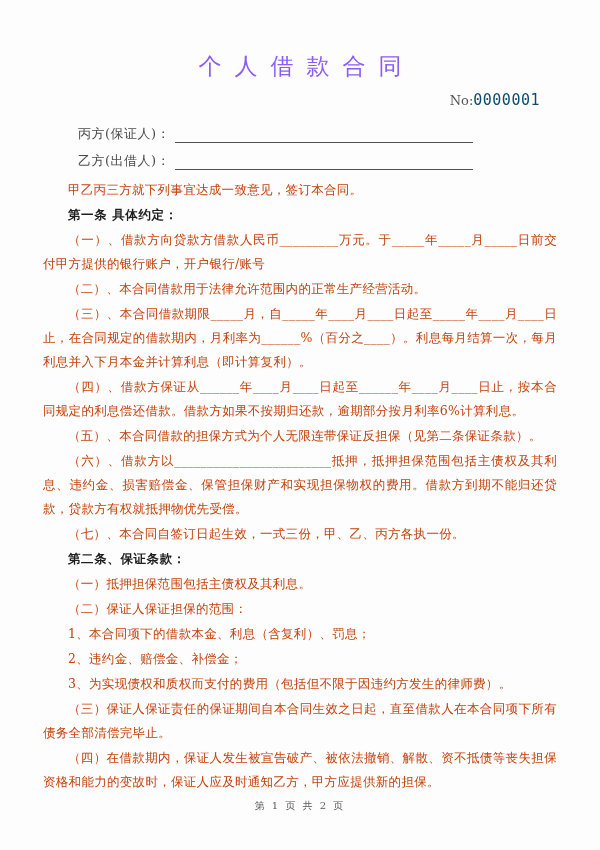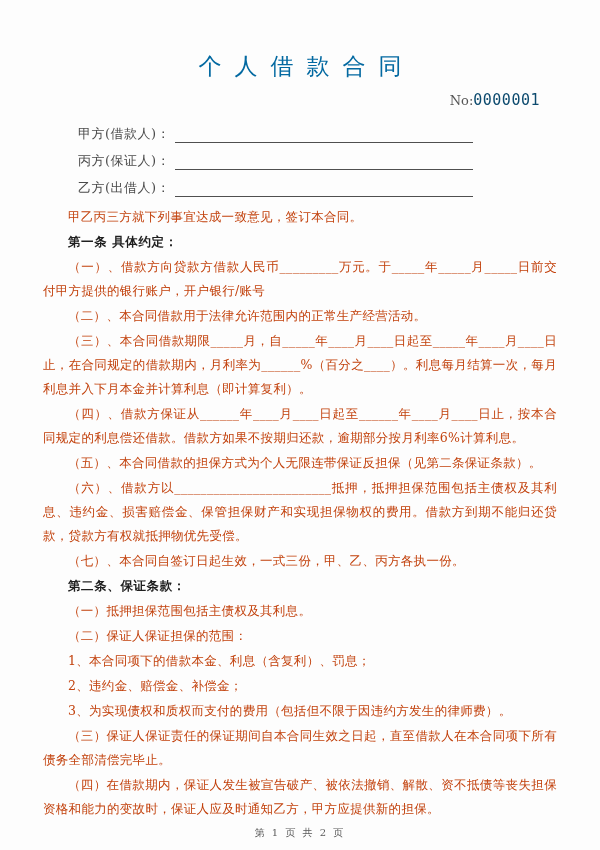--- a/index.html
+++ b/index.html
@@ -12,21 +12,21 @@
     color:#454545;
     box-sizing:border-box;
     padding:46px 43px 0 43px;
     overflow:hidden;
   }
   .title {
     text-align:center;
     font-size:23px;
     letter-spacing:13px;
     text-indent:13px;
-    color:#0369a1;
+    color:#8b5cf6;
     font-weight:500;
     margin:4px 0 0 0;
     line-height:32px;
     white-space:nowrap;
   }
   .no-line {
     text-align:right;
     padding-right:17px;
     font-size:13px;
     color:#555;
@@ -83,24 +83,20 @@
 <div class="page">
 
   <div class="title">个人借款合同</div>
 
   <div class="no-line">
     <span>No:</span><span class="no-value">0000001</span>
   </div>
 
   <div class="parties">
     <div class="party-row">
-      <span class="party-label">甲方(借款人)：</span>
-      <span class="party-line"></span>
-    </div>
-    <div class="party-row">
       <span class="party-label">丙方(保证人)：</span>
       <span class="party-line"></span>
     </div>
     <div class="party-row">
       <span class="party-label">乙方(出借人)：</span>
       <span class="party-line"></span>
     </div>
   </div>
 
   <div class="body-text">

